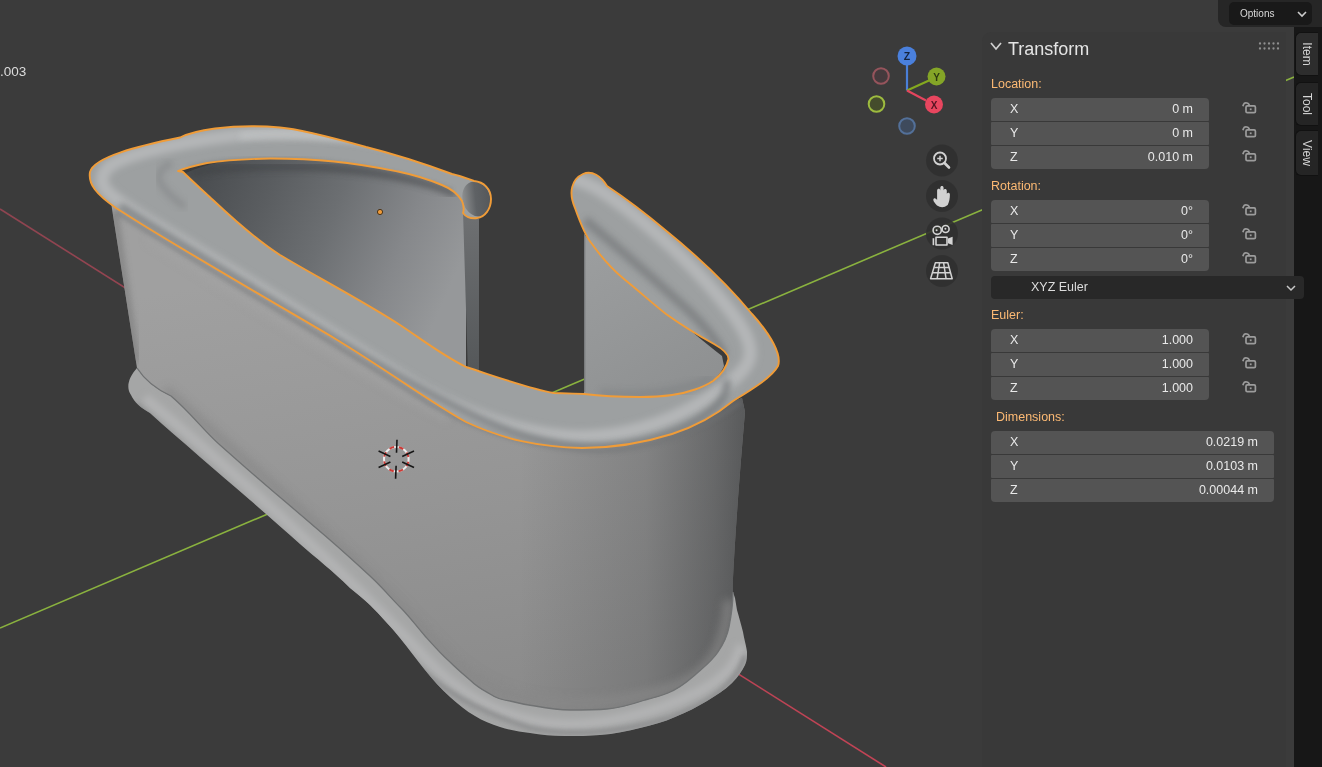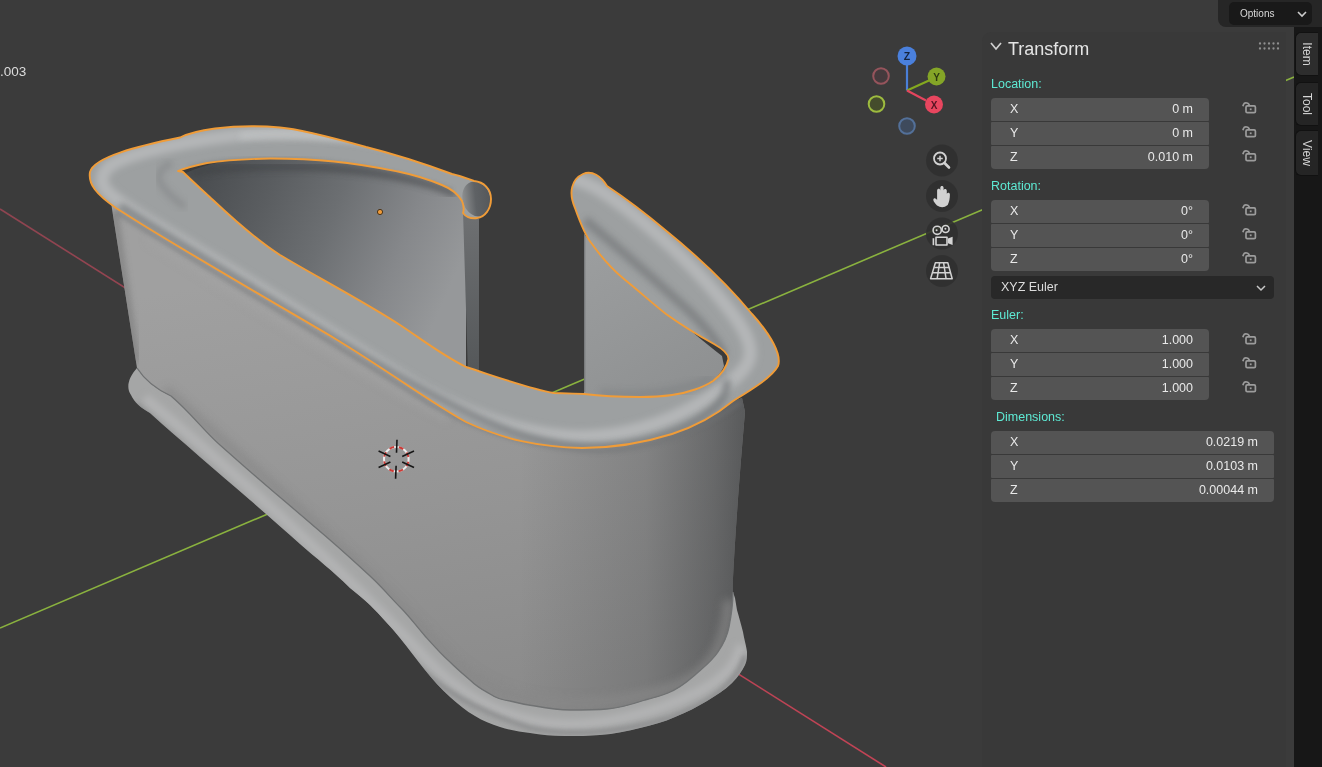--- a/index.html
+++ b/index.html
@@ -13,31 +13,31 @@
   #hdr{position:absolute;left:1218px;top:0;width:104px;height:27px;background:#262626;
        border-radius:0 0 0 8px;}
   #optbtn{position:absolute;left:1229px;top:2px;width:83px;height:23px;background:#191919;
           border-radius:5px;color:#d9d9d9;font-size:10px;line-height:23px;text-align:left;
           padding-left:11px;box-sizing:border-box;}
   .tab{position:absolute;left:1295px;width:23px;background:#252525;border:1px solid #111;
        border-right:none;border-radius:6px 0 0 6px;color:#d6d6d6;font-size:12px;
        box-sizing:border-box;}
   .tab span{position:absolute;left:4px;top:50%;transform:translateY(-50%);
        writing-mode:vertical-rl;white-space:nowrap;}
-  .plabel{position:absolute;color:#5eead4;font-size:12.5px;}
+  .plabel{position:absolute;color:#fdba74;font-size:12.5px;}
   .prow{position:absolute;left:991px;width:218px;height:23px;background:#545454;
         color:#e9e9e9;font-size:12.5px;line-height:23px;}
   .prow .ax{position:absolute;left:19px;}
   .prow .val{position:absolute;right:16px;}
   .wide{width:283px;}
   .r-top{border-radius:4px 4px 1px 1px;}
   .r-mid{border-radius:1px;}
   .r-bot{border-radius:1px 1px 4px 4px;}
   #euler{position:absolute;left:991px;top:276px;width:283px;height:23px;background:#282828;
-         border-radius:4px;color:#dcdcdc;font-size:12.5px;line-height:23px;}
+         border-radius:4px;color:#dcdcdc;font-size:12.5px;line-height:23px;padding-left:30px;}
   #thead{position:absolute;left:1008px;top:39px;color:#e4e4e4;font-size:18px;}
 </style>
 </head>
 <body>
 <div id="root">
   <svg id="vp" width="1322" height="767" viewBox="0 0 1322 767">
     <defs>
       <linearGradient id="ghole" gradientUnits="userSpaceOnUse" x1="190" y1="200" x2="440" y2="310">
         <stop offset="0" stop-color="#4a4d50"></stop>
           <stop offset="0.25" stop-color="#5a5d60"></stop>

